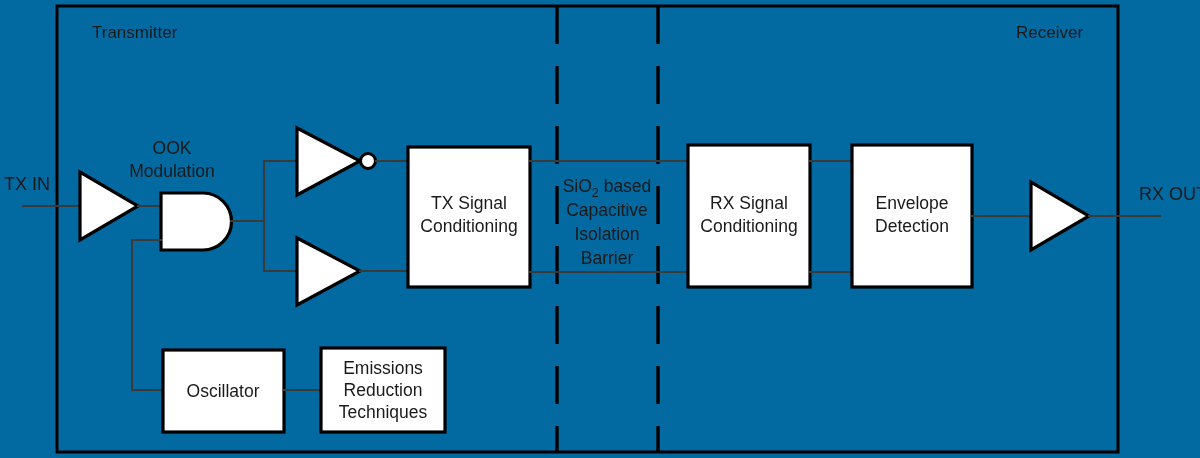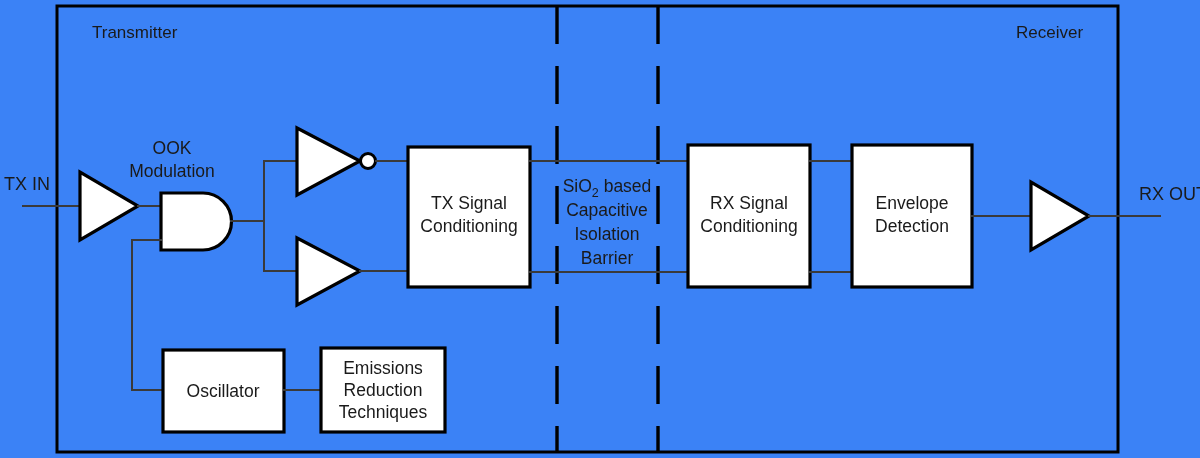--- a/index.html
+++ b/index.html
@@ -8,21 +8,21 @@
     padding: 0;
     background: #ffffff;
   }
   body {
     font-family: "Liberation Sans", sans-serif;
   }
   #diagram-root {
     position: relative;
     width: 1200px;
     height: 458px;
-    background: #3b82f6;
+    background: #0369a1;
     overflow: hidden;
   }
   svg#block-diagram {
     display: block;
     width: 1200px;
     height: 458px;
   }
   .outer-border {
     fill: none;
     stroke: #000000;

